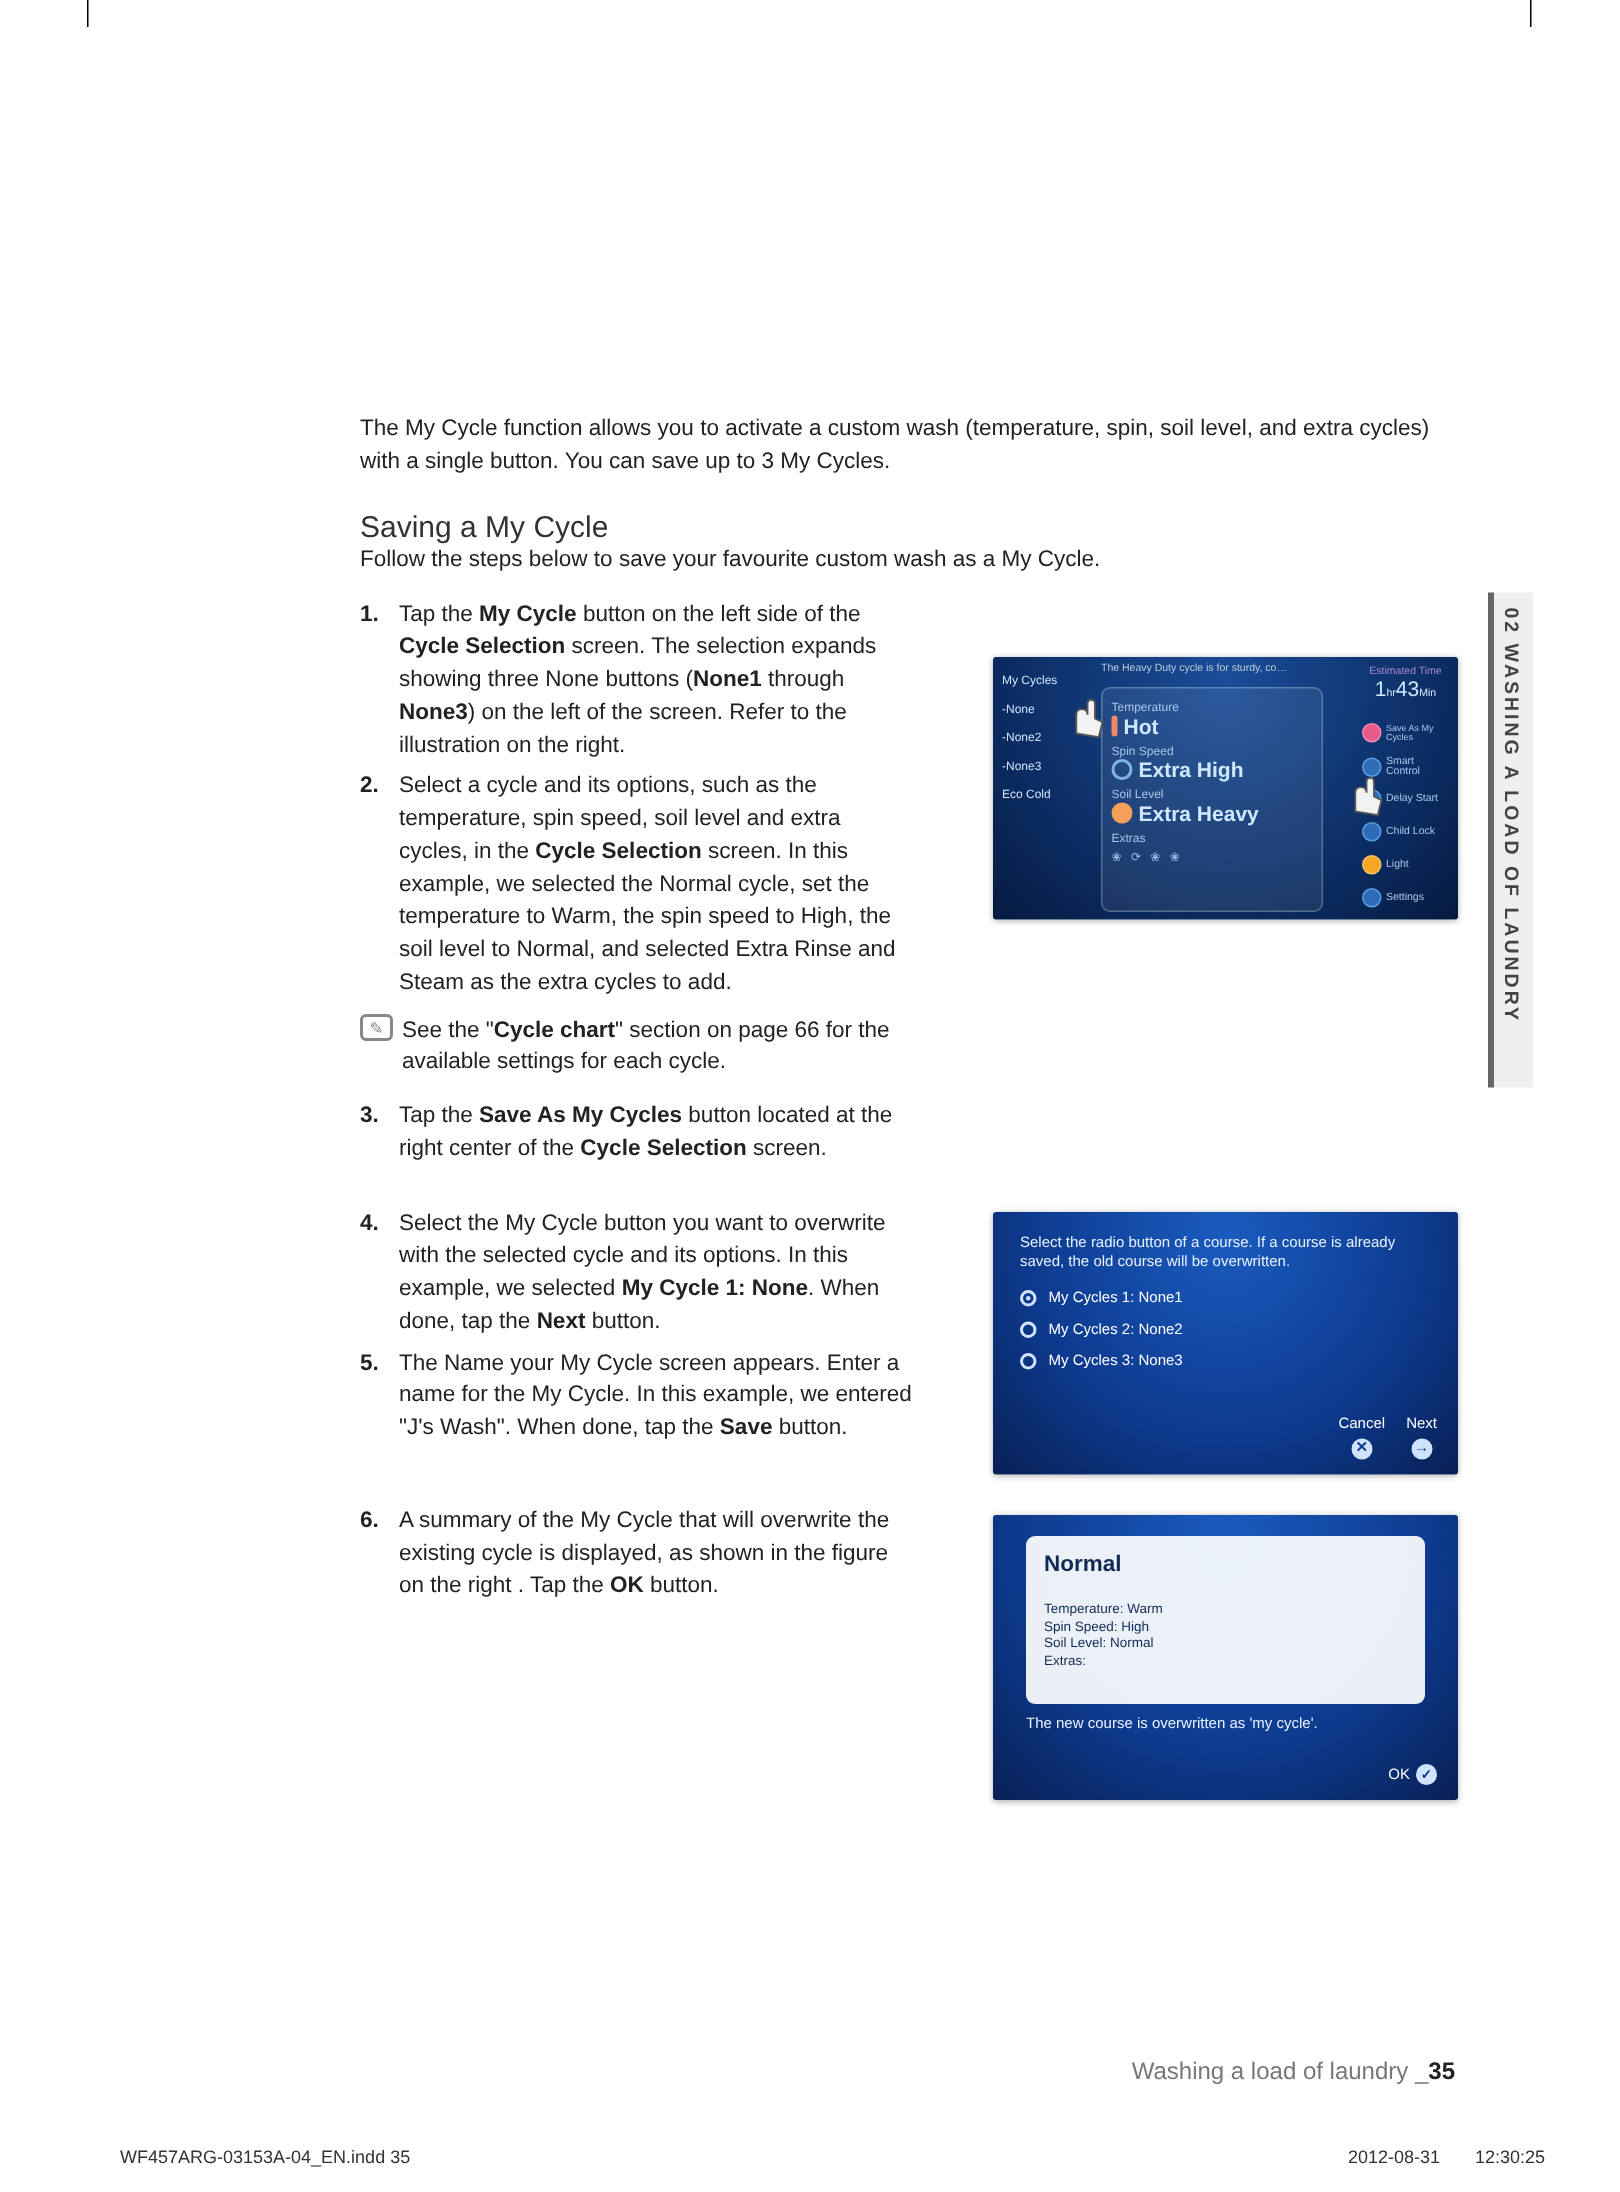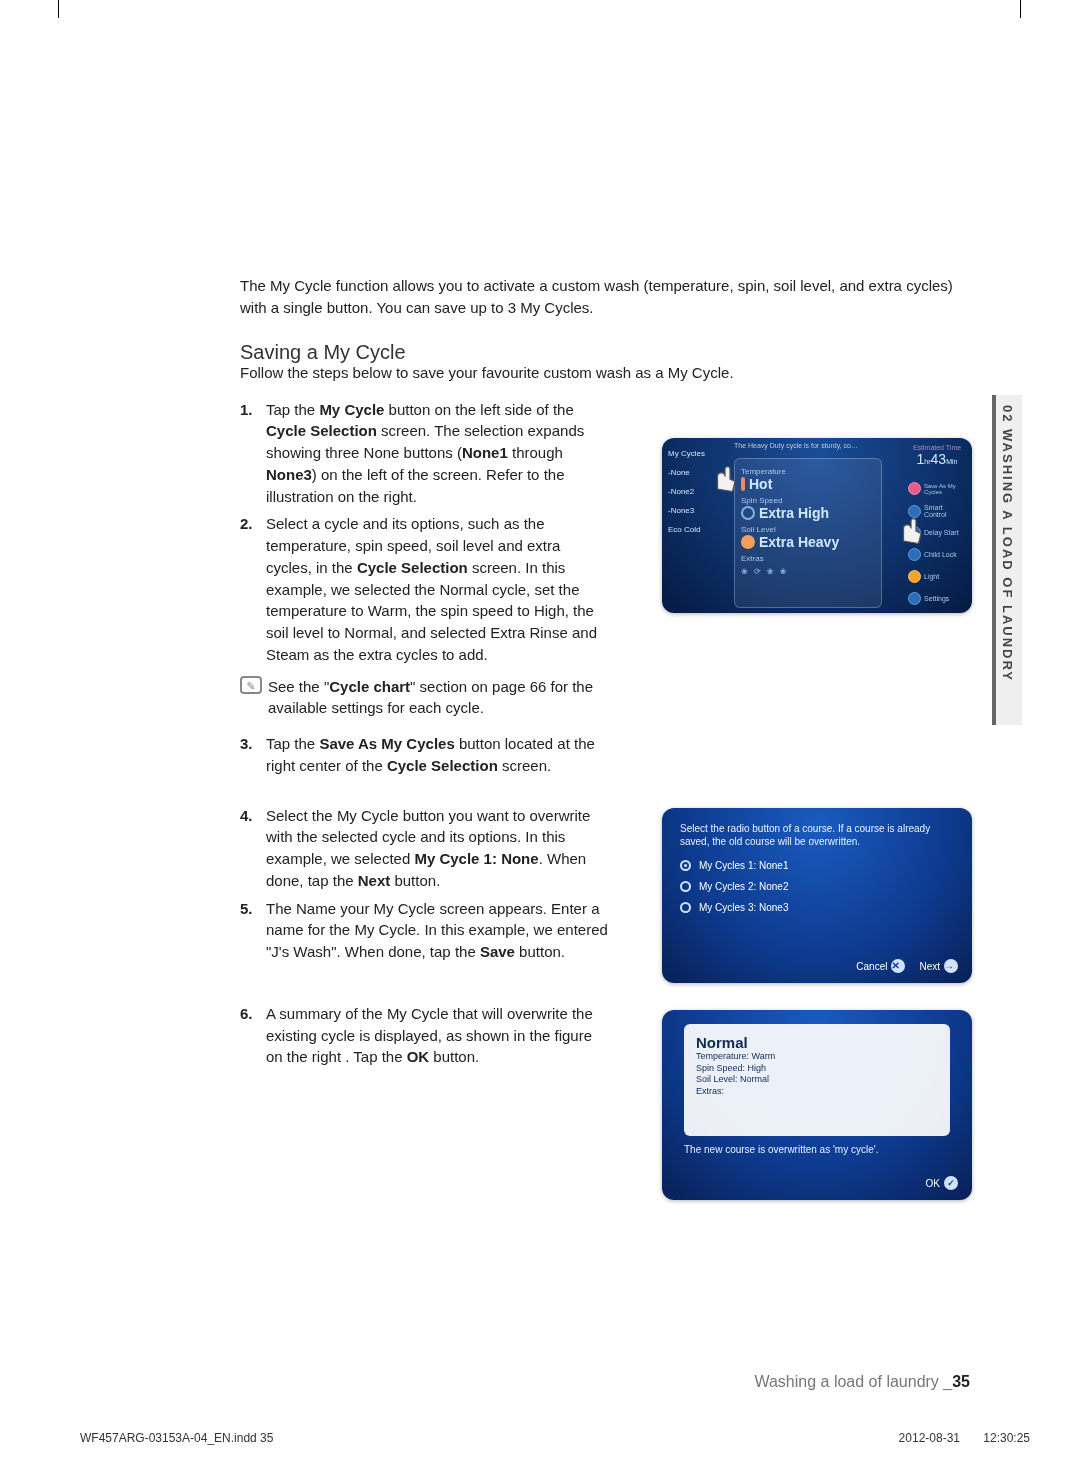--- a/index.html
+++ b/index.html
@@ -58,21 +58,21 @@
 
   .note-row { position: relative; padding-left: 28px; margin: 10px 0 14px 0; }
   .note-icon {
     position:absolute; left:0; top:0;
     width:22px; height:18px; border:2px solid #888; border-radius:4px;
     font-size:11px; color:#888; text-align:center; line-height:16px;
   }
   .note-row p { font-size:15px; line-height:1.45; }
 
   
-  .fig { position: absolute; border-radius: 12px; overflow: hidden; box-shadow: 0 1px 4px rgba(0,0,0,.3); }
+  .fig { position: absolute; border-radius: 2px; overflow: hidden; box-shadow: 0 1px 4px rgba(0,0,0,.3); }
   .fig * { font-family: Arial, sans-serif; }
 
   
   .fig1 { top: 388px; left: 602px; width: 310px; height: 175px;
     background: radial-gradient(circle at 50% 10%, #1a4d99 0%, #0a2a5e 70%, #061a40 100%);
     font-size:9px; color:#cfe3ff; }
   .fig1 .sidebar { position:absolute; left:4px; top:6px; width:60px; }
   .fig1 .sidebar div { padding:5px 2px; font-size:8px; color:#cfe3ff; }
   .fig1 .topbanner { position:absolute; left:72px; top:4px; width:150px; font-size:7px; color:#bcd; }
   .fig1 .card { position:absolute; left:72px; top:20px; width:148px; height:150px;
@@ -93,29 +93,29 @@
 
   
   .fig2 { top: 758px; left: 602px; width: 310px; height: 175px;
     background: radial-gradient(circle at 50% 10%, #1a5bbf 0%, #0d3a8e 60%, #082055 100%);
     color:#fff; font-size:10px; padding:14px 18px; }
   .fig2 .hdr { font-size:10px; line-height:1.3; margin-bottom:12px; color:#e8f1ff;}
   .fig2 .opt { display:flex; align-items:center; gap:8px; margin:10px 0; font-size:10px;}
   .fig2 .radio{ width:11px;height:11px;border-radius:50%; border:2px solid #cfe3ff; position:relative;}
   .fig2 .radio.sel::after{content:"";position:absolute;inset:2px;border-radius:50%;background:#cfe3ff;}
   .fig2 .btns { position:absolute; right:14px; bottom:10px; display:flex; gap:14px; font-size:10px;}
-  .fig2 .btns span{display:flex;align-items:center;gap:4px;}
+  .fig2 .btns span{display:flex;align-items:center;gap:4px;flex-direction:column;}
   .fig2 .xb{width:14px;height:14px;border-radius:50%;background:#cfe3ff;color:#0d3a8e;text-align:center;line-height:14px;font-weight:bold;font-size:10px;}
 
   
   .fig3 { top: 960px; left: 602px; width: 310px; height: 190px;
     background: radial-gradient(circle at 50% 10%, #1a5bbf 0%, #0d3a8e 60%, #082055 100%);
     padding: 14px 22px 10px; color:#fff; }
   .fig3 .card3 { background: rgba(255,255,255,0.92); color:#123; border-radius:6px; padding:10px 12px 26px; height:112px;}
-  .fig3 .card3 .cname { font-size:15px; font-weight:bold; color:#102a55; margin-bottom:0;}
+  .fig3 .card3 .cname { font-size:15px; font-weight:bold; color:#102a55; margin-bottom:16px;}
   .fig3 .card3 .ln { font-size:9px; color:#102a55; line-height:1.3; }
   .fig3 .msg { font-size:10px; color:#e8f1ff; margin-top:8px; }
   .fig3 .okrow{ position:absolute; right:14px; bottom:10px; display:flex; align-items:center; gap:4px; font-size:10px;}
   .fig3 .okrow .xb{width:14px;height:14px;border-radius:50%;background:#cfe3ff;color:#0d3a8e;text-align:center;line-height:14px;font-weight:bold;font-size:9px;}
 
   
   .pgfooter { position:absolute; bottom: 70px; right: 110px; font-size:16px; color:#777; }
   .pgfooter b{ color:#222; font-weight:bold; }
   .impr { position:absolute; bottom: 16px; left: 80px; font-size:12px; color:#333; }
   .impr2{ position:absolute; bottom: 16px; right: 120px; font-size:12px; color:#333; }

